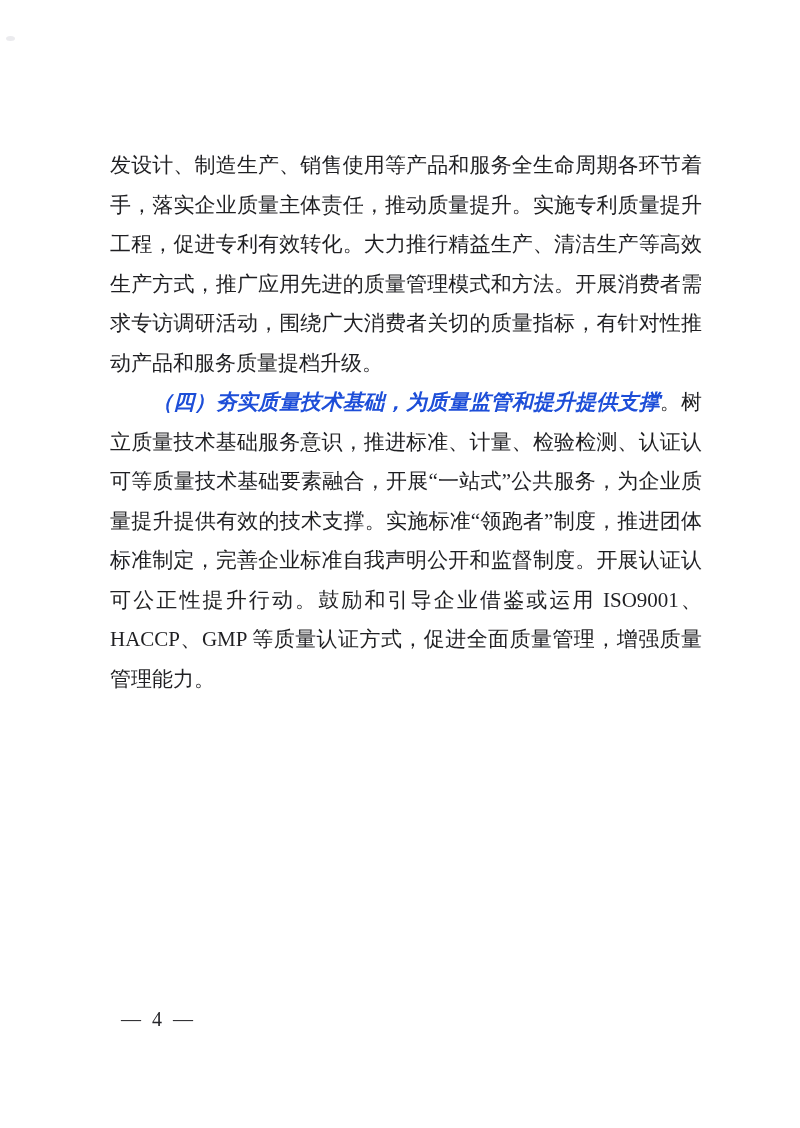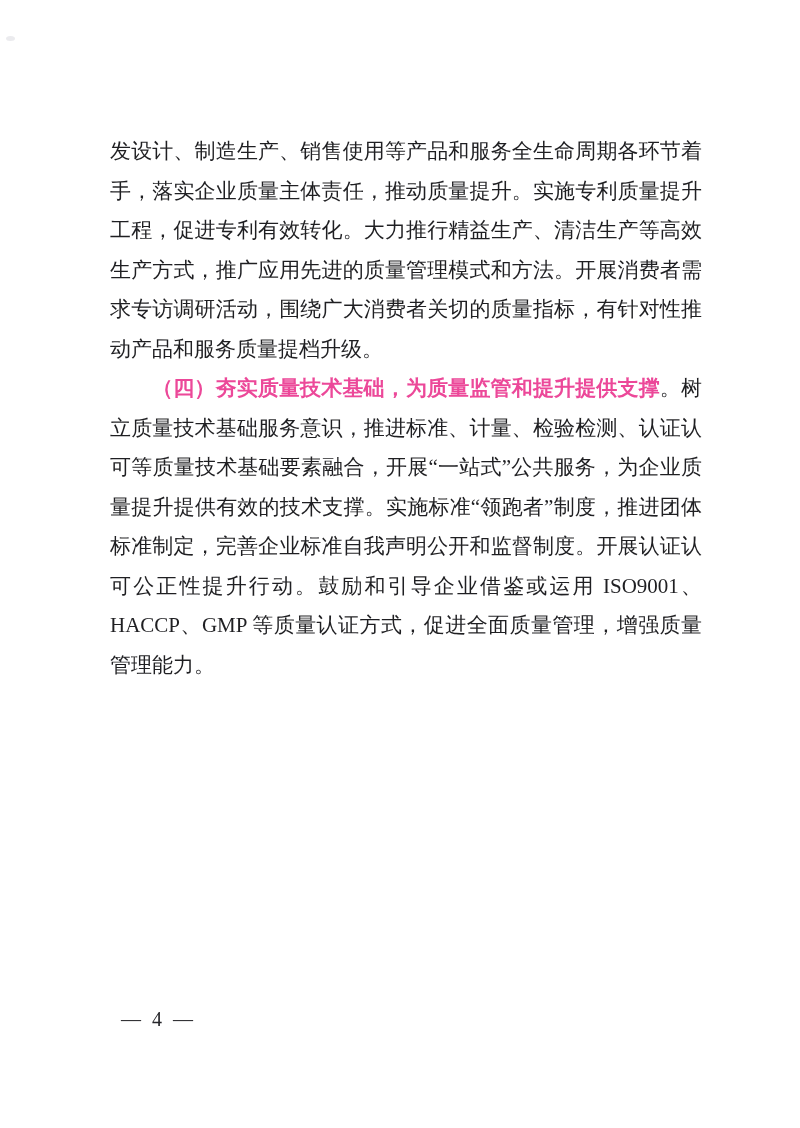--- a/index.html
+++ b/index.html
@@ -25,38 +25,39 @@
     left: 6px;
     top: 36px;
     width: 9px;
     height: 5px;
     background: #ebebee;
     border-radius: 50%;
   }
   .text-block {
     position: absolute;
     left: 110px;
-    top: 132px;
+    top: 146px;
     width: 592px;
     font-size: 21px;
     line-height: 39.5px;
     color: #1f1f22;
     text-align: justify;
     text-justify: inter-ideograph;
   }
   .para {
     margin: 0;
     padding: 0;
   }
   .para.indent {
     text-indent: 2em;
   }
   .para strong.heading {
     font-weight: 700;
-    color: #ec4899;
+    color: #1d4ed8;
+    font-style: italic;
   }
   .page-number {
     position: absolute;
     left: 121px;
     top: 1008px;
     font-size: 20px;
     letter-spacing: 3px;
     color: #26262a;
   }
 </style>

